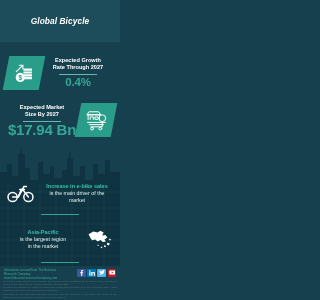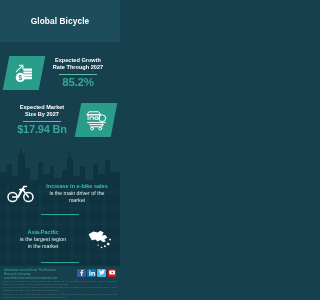--- a/index.html
+++ b/index.html
@@ -9,20 +9,21 @@
     background:#16404d;
   }
   .poster{position:relative;width:120px;height:300px;background:#16404d;overflow:hidden;}
 
   
   .header{
     position:absolute;left:0;top:0;width:120px;height:42px;
     background:#1d4c5a;
     display:flex;align-items:center;justify-content:center;
     border-bottom:1px solid #16404d;
+    font-style:italic;
   }
   .header-title{
     color:#ffffff;font-size:8.3px;line-height:10.5px;font-weight:bold;
     text-align:center;letter-spacing:.1px;padding:0 5px;
   }
 
   
   .stat{position:absolute;display:flex;align-items:center;}
   .stat-1{left:6px;top:52px;width:108px;height:42px;}
   .stat-2{left:6px;top:98px;width:108px;height:44px;}
@@ -34,21 +35,21 @@
     display:flex;align-items:center;justify-content:center;
   }
   .para > svg{transform:skewX(11deg);}
 
   .stat-txt{flex:1;display:flex;flex-direction:column;align-items:center;justify-content:center;}
   .stat-label{
     color:#ffffff;font-size:5.6px;line-height:7.2px;font-weight:bold;text-align:center;
   }
   .rule{width:38px;height:1px;background:#63b9ad;margin:2.5px 0 1px;}
   .stat-value{color:#35a795;font-size:11.5px;font-weight:bold;line-height:13px;letter-spacing:-.2px;}
-  .stat-2 .stat-value{font-size:11px;}
+  .stat-2 .stat-value{font-size:15px;}
 
   
   .skyline{position:absolute;left:0;top:146px;width:120px;height:154px;}
   .grid{position:absolute;left:0;top:0;width:120px;height:154px;opacity:.20;}
 
   
   .insight{position:absolute;display:flex;align-items:center;}
   .ins-1{left:4px;top:176px;width:112px;height:34px;}
   .ins-2{left:4px;top:222px;width:112px;height:34px;}
   .ins-icon{width:34px;height:30px;flex:none;display:flex;align-items:center;justify-content:center;}
@@ -139,21 +140,21 @@
         <circle cx="7.4" cy="14.4" r="4.6" fill="#ffffff"></circle>
         <text x="7.4" y="17.1" font-size="6.4" font-weight="bold" text-anchor="middle" fill="#2a9d8a" font-family="Liberation Sans, sans-serif">$</text>
       </svg>
     </div>
     <div class="stat-txt">
       <div class="stat-label">
         <span>Expected Growth</span><br>
         <span>Rate Through 2027</span>
       </div>
       <div class="rule"></div>
-      <div class="stat-value">85.2%</div>
+      <div class="stat-value">0.4%</div>
     </div>
   </div>
 
   <div class="stat stat-2">
     <div class="stat-txt">
       <div class="stat-label">
         <span>Expected Market</span><br>
         <span>Size By 2027</span>
       </div>
       <div class="rule"></div>

